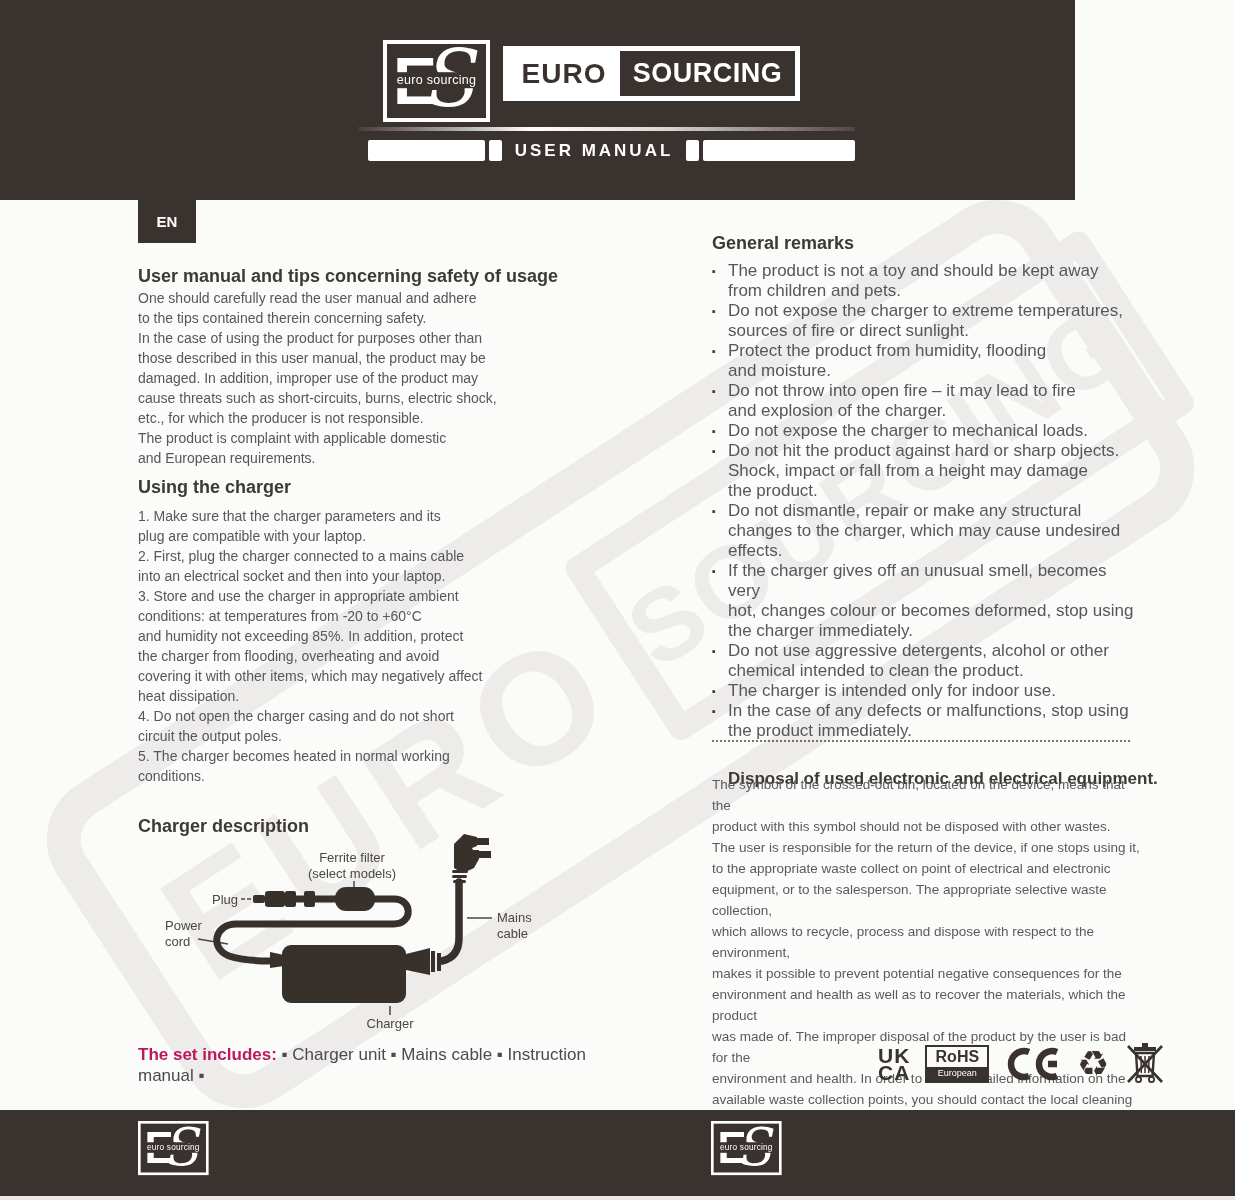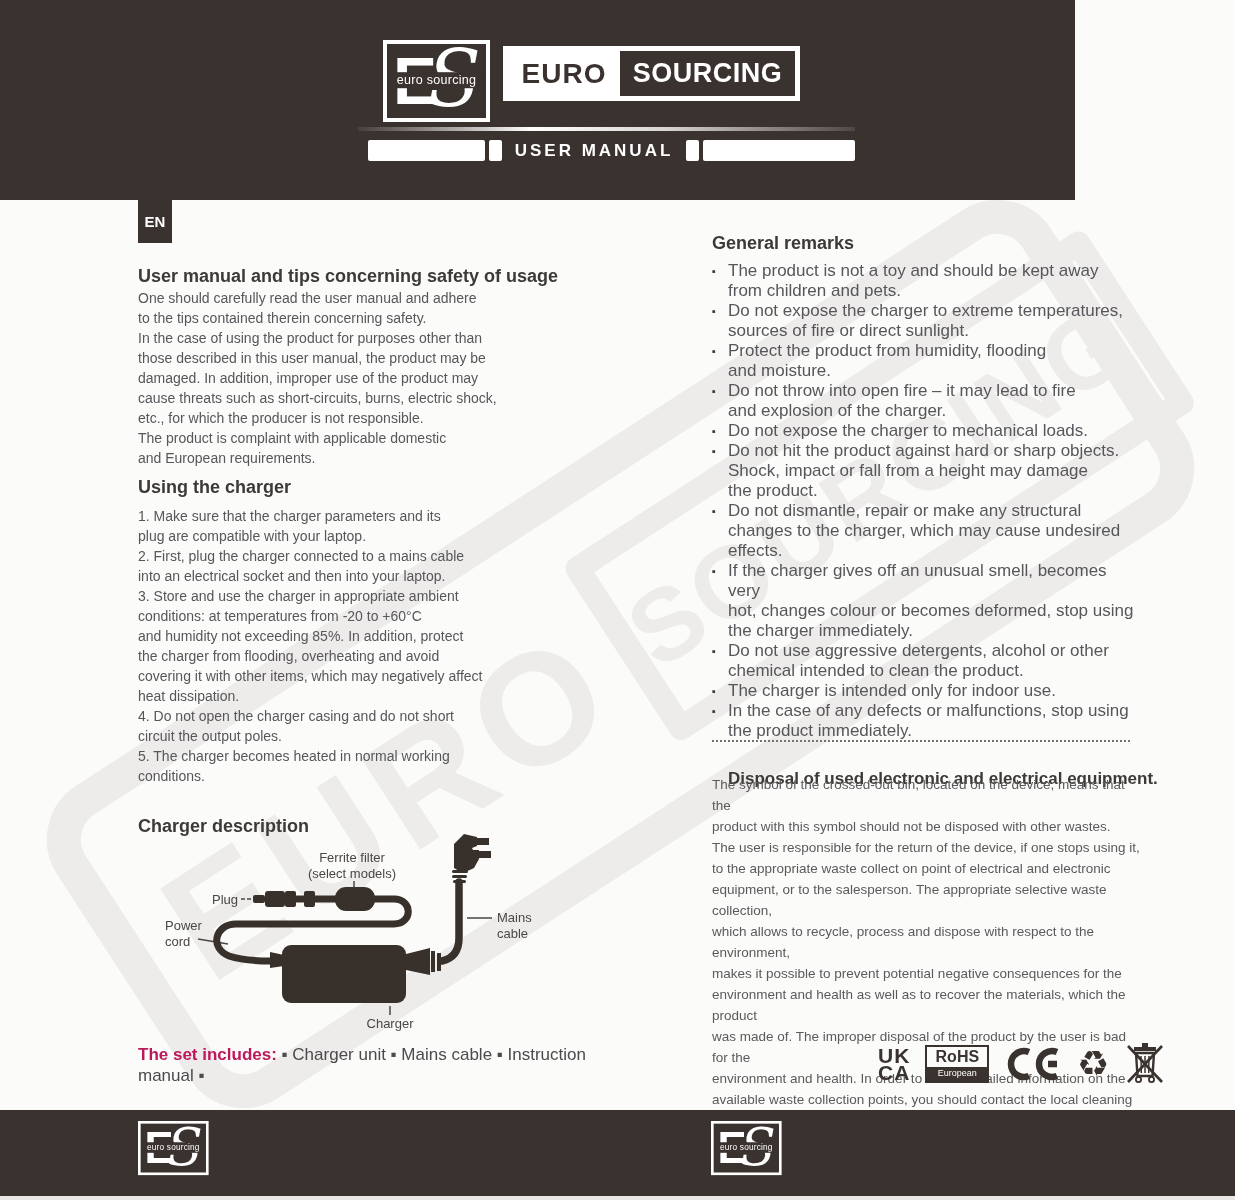--- a/index.html
+++ b/index.html
@@ -46,21 +46,21 @@
     justify-content:center;font-weight:bold;font-size:27px;letter-spacing:.5px;}
   .hairline{position:absolute;left:358px;top:127px;width:497px;height:4px;z-index:3;
     background:linear-gradient(90deg,rgba(255,255,255,.06),#fff 35%,#d8d5d2 62%,rgba(255,255,255,.1));}
   .banner-row{position:absolute;left:368px;top:140px;width:487px;height:21px;display:flex;align-items:center;z-index:3;}
   .banner-bar-l{width:117px;height:21px;background:#fff;border-radius:2px;}
   .banner-sq{width:13px;height:21px;background:#fff;border-radius:2px;}
   .banner-sq.l{margin-left:4px;}
   .banner-sq.r{margin-right:4px;}
   .banner-title{flex:1;text-align:center;color:#fff;font-weight:bold;font-size:17px;letter-spacing:3px;}
   .banner-bar-r{width:152px;height:21px;background:#fff;border-radius:2px;}
-  .lang-tab{position:absolute;left:138px;top:200px;width:34px;height:43px;background:var(--dark);
+  .lang-tab{position:absolute;left:138px;top:200px;width:58px;height:43px;background:var(--dark);
     color:#fff;font-weight:bold;font-size:15px;display:flex;align-items:center;justify-content:center;z-index:2;}
   
   .abs{position:absolute;z-index:1;}
   h2.sec{margin:0;font-size:18px;font-weight:bold;color:var(--head-text);}
   p.body{margin:0;font-size:14px;line-height:20px;color:var(--body-text);white-space:pre-line;}
   .small-head{margin:16px;font-size:17px;font-weight:bold;color:var(--head-text);}
   p.small-body{margin:0;font-size:13.5px;line-height:21px;color:#5a5a5c;white-space:pre-line;}
   ul.remarks{margin:0;padding:0;list-style:none;width:430px;}
   ul.remarks li{display:flex;gap:8px;margin:0;}
   ul.remarks li::before{content:"▪";font-size:11px;line-height:20px;color:var(--head-text);flex:0 0 8px;}

